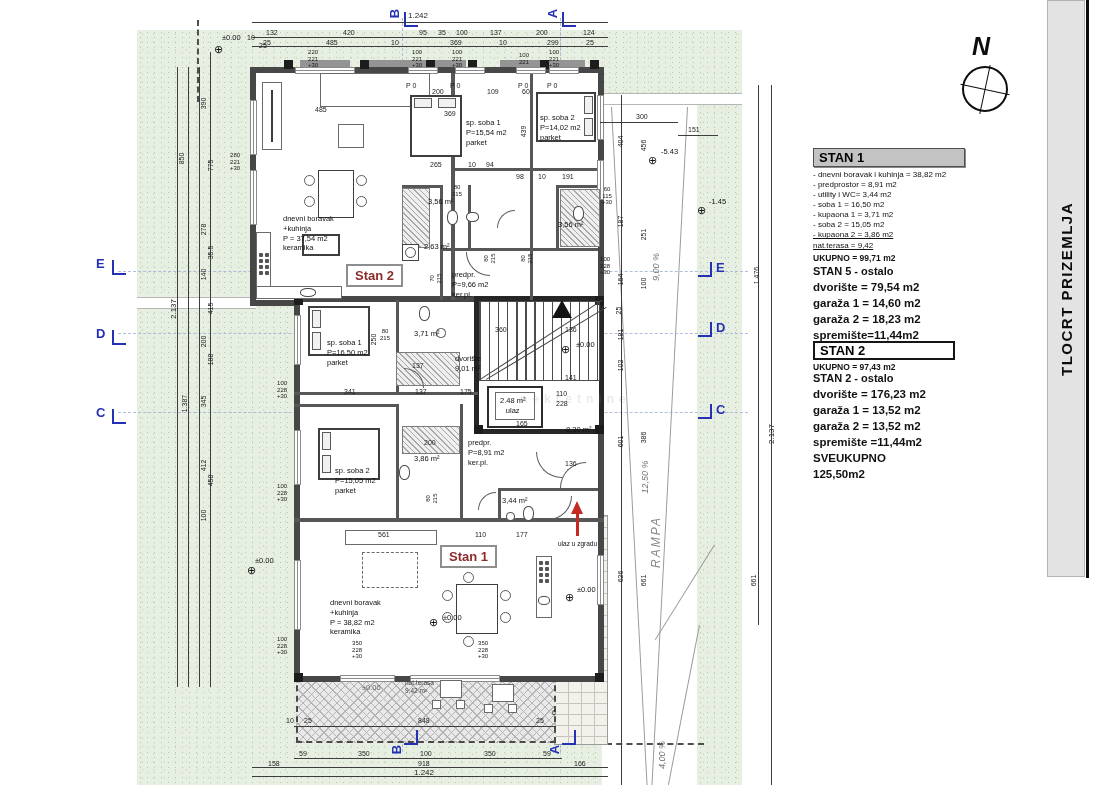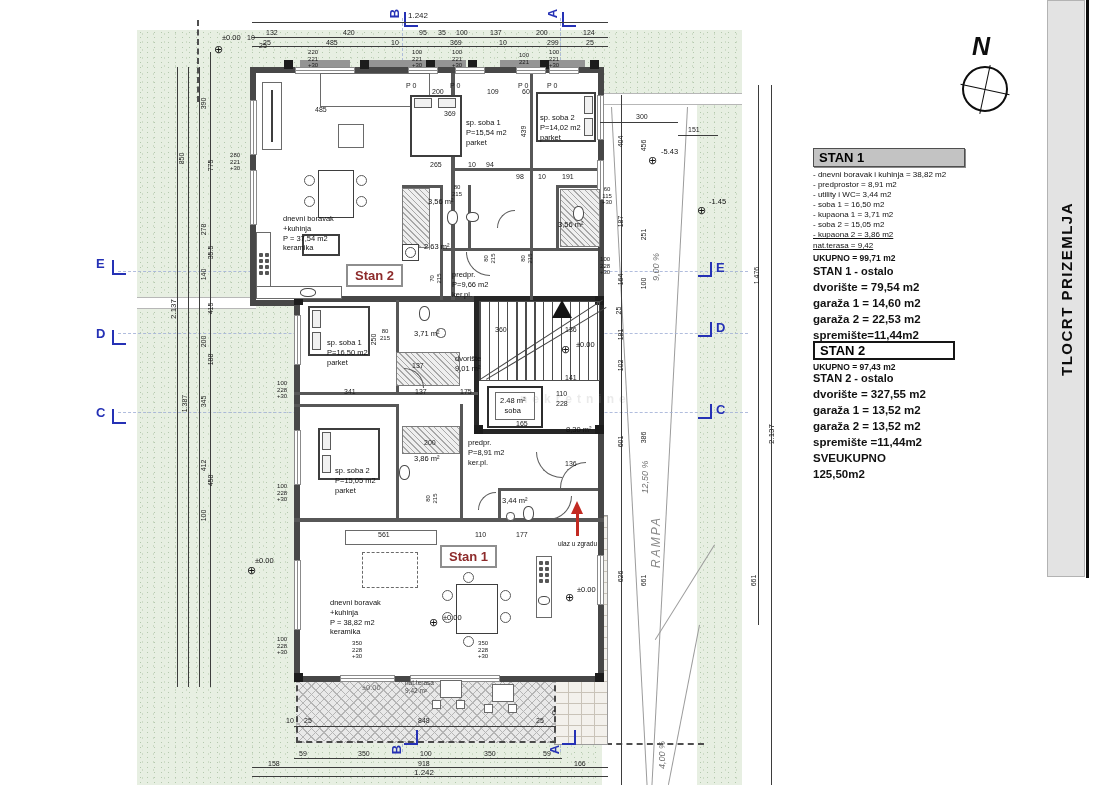--- a/index.html
+++ b/index.html
@@ -267,21 +267,21 @@
     <div>P=16,50 m2</div>
     <div>parket</div>
   </div>
   <div class="a lab" style="left:414px;top:329px">3,71 m²</div>
   <div class="a lab" style="left:455px;top:354px">
     <div>dvorište</div>
     <div>9,01 m²</div>
   </div>
   <div class="a lab" style="left:500px;top:396px;text-align:center">
     <div>2.48 m²</div>
-    <div>soba</div>
+    <div>ulaz</div>
   </div>
   <div class="a lab" style="left:566px;top:425px">8,30 m²</div>
   <div class="a lab" style="left:468px;top:438px">
     <div>predpr.</div>
     <div>P=8,91 m2</div>
     <div>ker.pl.</div>
   </div>
   <div class="a lab" style="left:335px;top:466px">
     <div>sp. soba 2</div>
     <div>P=15,05 m2</div>
@@ -563,33 +563,33 @@
       <div class="pi">- dnevni boravak i kuhinja = 38,82 m2</div>
       <div class="pi">- predprostor = 8,91 m2</div>
       <div class="pi">- utility i WC= 3,44 m2</div>
       <div class="pi">- soba 1 = 16,50 m2</div>
       <div class="pi">- kupaona 1 = 3,71 m2</div>
       <div class="pi">- soba 2 = 15,05 m2</div>
       <div class="pi pu">- kupaona 2 = 3,86 m2</div>
       <div class="pi pu">nat.terasa  = 9,42</div>
     </div>
     <div class="pk">UKUPNO = 99,71 m2</div>
-    <div class="pt">STAN 1 - ostalo</div>
+    <div class="pt">STAN 5 - ostalo</div>
     <div class="po">dvorište = 79,54 m2</div>
     <div class="po">garaža 1 = 14,60 m2</div>
-    <div class="po">garaža 2 = 22,53 m2</div>
+    <div class="po">garaža 2 = 18,23 m2</div>
     <div class="po">spremište=11,44m2</div>
     <div class="po">SVEUKUPNO 129,03m2</div>
   </div>
 
   <div class="a" style="left:813px;top:341px;width:220px">
     <div class="ph2">STAN 2</div>
     <div class="pk">UKUPNO = 97,43 m2</div>
     <div class="pt" style="margin-top:0">STAN 2 - ostalo</div>
-    <div class="po">dvorište = 327,55 m2</div>
+    <div class="po">dvorište = 176,23 m2</div>
     <div class="po">garaža 1 = 13,52 m2</div>
     <div class="po">garaža 2 = 13,52 m2</div>
     <div class="po">spremište =11,44m2</div>
     <div class="po">SVEUKUPNO</div>
     <div class="po">125,50m2</div>
   </div>
 
   <div class="a tbar">
     <span>TLOCRT PRIZEMLJA</span>
   </div>

